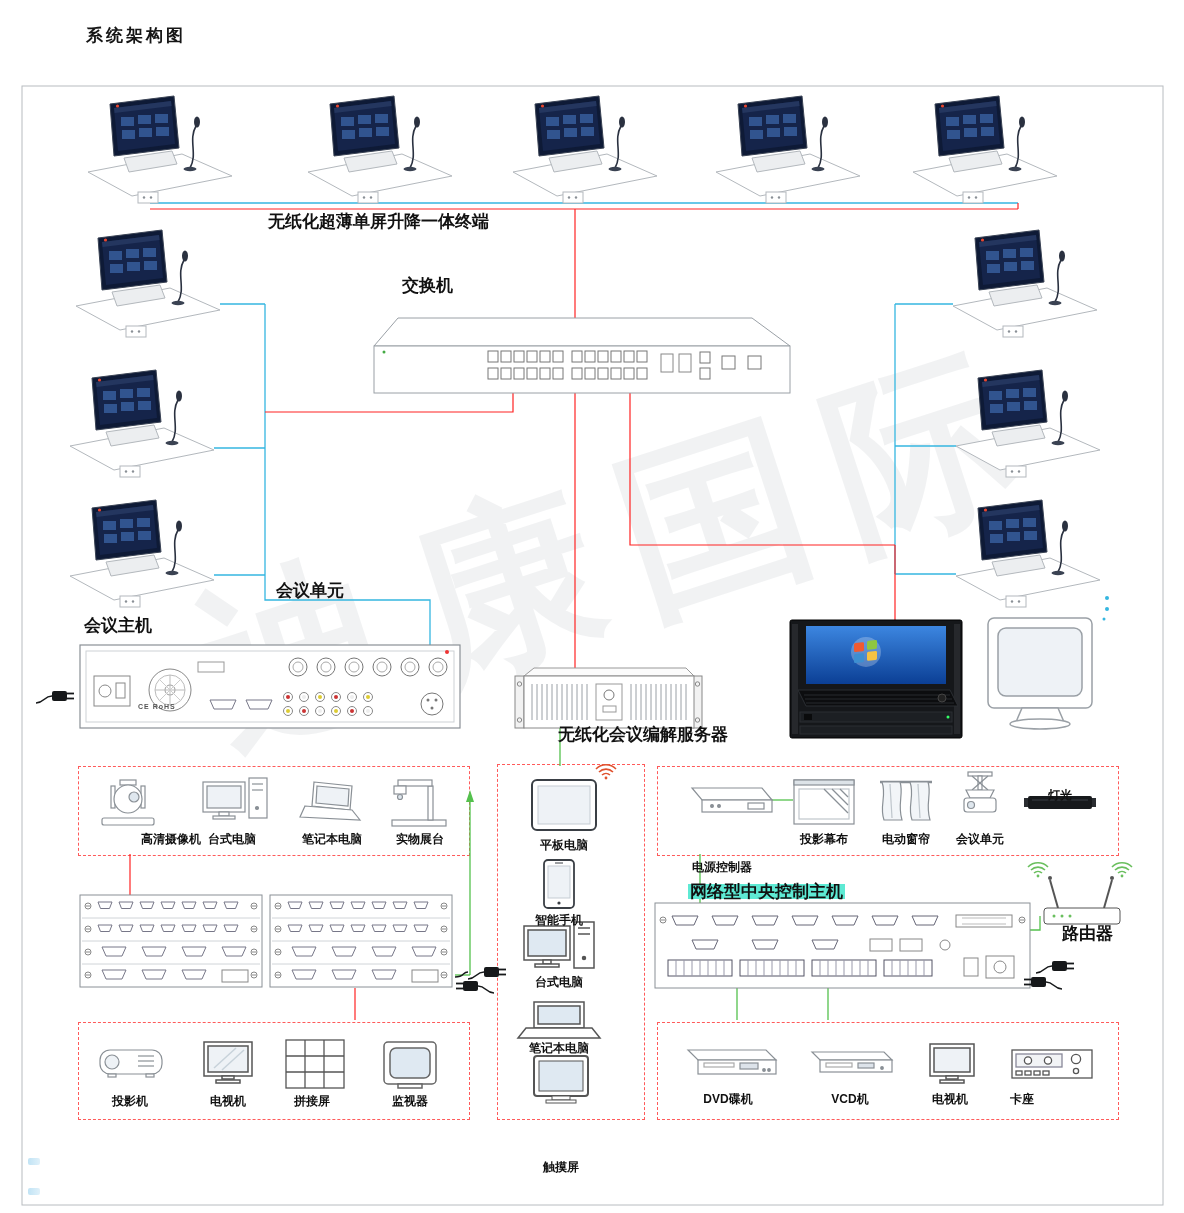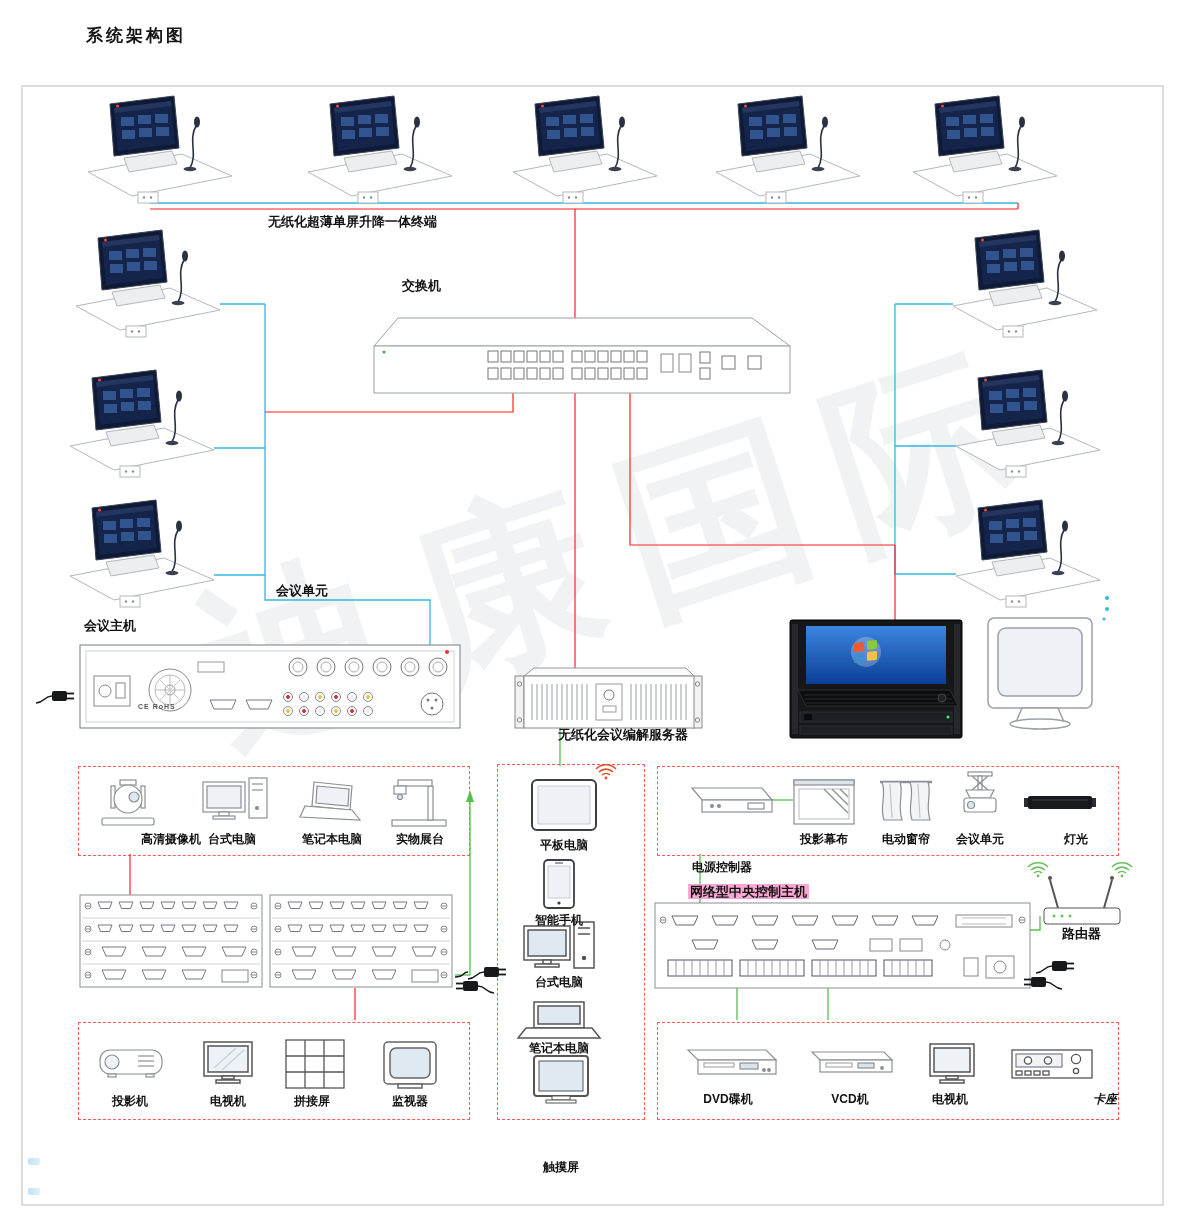--- a/index.html
+++ b/index.html
@@ -1,19 +1,19 @@
 <!DOCTYPE html>
 <html><head>
 <meta charset="utf-8">
 <style>
   html,body{margin:0;padding:0;background:#fff;}
   .canvas{position:relative;width:1184px;height:1213px;background:#fff;
           font-family:"Liberation Sans",sans-serif;overflow:hidden;}
   .lbl{position:absolute;font-size:12px;font-weight:600;color:#111;white-space:nowrap;line-height:15px;}
-  .lbl-main{font-size:13px;}
+  .lbl-main{font-size:17px;}
   .lbl-center{text-align:center;}
   .title{position:absolute;left:86px;top:24px;font-size:17px;font-weight:700;
          letter-spacing:3px;color:#151515;}
   .watermark{position:absolute;left:210px;top:560px;font-size:185px;font-weight:700;
              letter-spacing:34px;color:rgba(120,130,140,0.10);transform:rotate(-18deg);
              transform-origin:left center;white-space:nowrap;pointer-events:none;}
   .dash{position:absolute;border:1px dashed #ff5a5a;}
   .art{position:absolute;left:0;top:0;}
   .tiny{position:absolute;font-size:7px;font-weight:700;color:#555;letter-spacing:1px;}
   .artifact{position:absolute;width:12px;height:7px;border-radius:2px;
@@ -612,47 +612,47 @@
     </g>
   </svg>
 
   <div class="title">系统架构图</div>
 
   <span class="lbl lbl-main" style="left:268px;top:214px;">无纸化超薄单屏升降一体终端</span>
   <span class="lbl lbl-main" style="left:402px;top:278px;">交换机</span>
   <span class="lbl lbl-main" style="left:276px;top:583px;">会议单元</span>
   <span class="lbl lbl-main" style="left:84px;top:618px;">会议主机</span>
   <span class="lbl lbl-main" style="left:558px;top:727px;">无纸化会议编解服务器</span>
-  <span class="lbl lbl-main" style="left:688px;top:884px;background:#f9a8d4;padding:0 2px;">网络型中央控制主机</span>
+  <span class="lbl lbl-main" style="left:688px;top:884px;background:#5eead4;padding:0 2px;">网络型中央控制主机</span>
   <span class="lbl lbl-main" style="left:1062px;top:926px;">路由器</span>
   <span class="tiny" style="left:138px;top:703px;">CE RoHS</span>
 
   <span class="lbl lbl-center" style="left:92px;top:832px;width:72px;margin-left:43px;">高清摄像机</span>
   <span class="lbl lbl-center" style="left:204px;top:832px;width:56px;">台式电脑</span>
   <span class="lbl lbl-center" style="left:298px;top:832px;width:68px;">笔记本电脑</span>
   <span class="lbl lbl-center" style="left:392px;top:832px;width:56px;">实物展台</span>
 
   <span class="lbl lbl-center" style="left:536px;top:838px;width:56px;">平板电脑</span>
   <span class="lbl lbl-center" style="left:531px;top:913px;width:56px;">智能手机</span>
   <span class="lbl lbl-center" style="left:531px;top:975px;width:56px;">台式电脑</span>
   <span class="lbl lbl-center" style="left:525px;top:1041px;width:68px;">笔记本电脑</span>
   <span class="lbl lbl-center" style="left:537px;top:1160px;width:48px;">触摸屏</span>
 
   <span class="lbl lbl-center" style="left:688px;top:832px;width:68px;margin-top:28px;">电源控制器</span>
   <span class="lbl lbl-center" style="left:796px;top:832px;width:56px;">投影幕布</span>
   <span class="lbl lbl-center" style="left:878px;top:832px;width:56px;">电动窗帘</span>
   <span class="lbl lbl-center" style="left:952px;top:832px;width:56px;">会议单元</span>
-  <span class="lbl lbl-center" style="left:1032px;top:832px;width:56px;text-align:right;">灯光</span>
+  <span class="lbl lbl-center" style="left:1032px;top:788px;width:56px;">灯光</span>
 
   <span class="lbl lbl-center" style="left:106px;top:1094px;width:48px;">投影机</span>
   <span class="lbl lbl-center" style="left:204px;top:1094px;width:48px;">电视机</span>
   <span class="lbl lbl-center" style="left:288px;top:1094px;width:48px;">拼接屏</span>
   <span class="lbl lbl-center" style="left:386px;top:1094px;width:48px;">监视器</span>
 
   <span class="lbl lbl-center" style="left:694px;top:1092px;width:68px;">DVD碟机</span>
   <span class="lbl lbl-center" style="left:824px;top:1092px;width:52px;">VCD机</span>
   <span class="lbl lbl-center" style="left:926px;top:1092px;width:48px;">电视机</span>
-  <span class="lbl lbl-center" style="left:1085px;top:1092px;width:40px;font-style:italic;">卡座</span>
+  <span class="lbl lbl-center" style="left:1002px;top:1092px;width:40px;">卡座</span>
 
   <span class="artifact" style="left:28px;top:1158px;"></span>
   <span class="artifact" style="left:28px;top:1188px;"></span>
 
 </div>
 
 </body></html>

